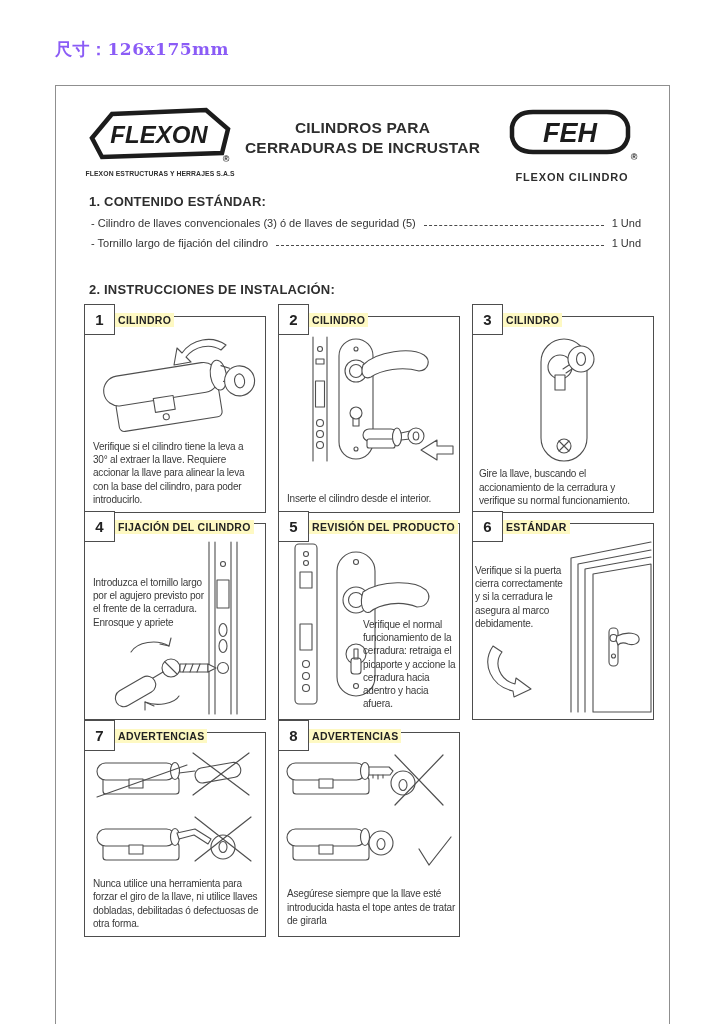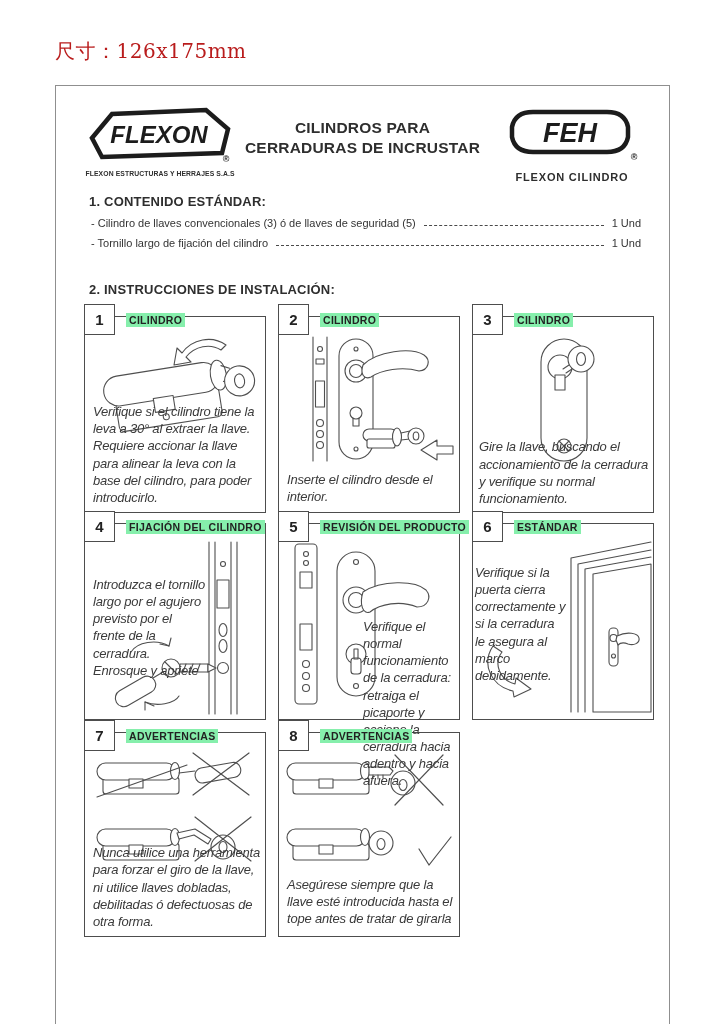--- a/index.html
+++ b/index.html
@@ -3,22 +3,23 @@
 <meta charset="utf-8">
 <style>
   * { margin:0; padding:0; box-sizing:border-box; }
   html,body { background:#ffffff; }
   body {
     width:724px; height:1024px; position:relative;
     font-family:"Liberation Sans", sans-serif; color:#2e2e2e;
   }
   .size-label {
     position:absolute; left:55px; top:38px;
-    font-family:"DejaVu Serif", serif; font-size:20px; color:#b91c1c;
+    font-family:"DejaVu Serif", serif; font-size:17px; color:#8b5cf6;
     letter-spacing:0.5px;
+    font-weight:bold;
   }
   .sheet {
     position:absolute; left:55px; top:85px; width:615px; height:1016px;
     border:1px solid #8f8f8f; background:#fff;
   }
   
   .brand-left { position:absolute; left:28px; top:20px; width:152px; text-align:center; }
   .brand-left .sub { font-size:6.8px; font-weight:bold; letter-spacing:0.1px; margin-top:2px; white-space:nowrap; }
   .doc-title {
     position:absolute; left:50%; transform:translateX(-50%); top:32px;
@@ -44,26 +45,26 @@
   .row1 { top:230px; } .row2 { top:437px; } .row3 { top:646px; }
   .step-box { width:182px; border:1px solid #4d4d4d; position:relative; background:#fff; }
   .h197 { height:197px; } .h205 { height:205px; }
   .step-header { position:absolute; top:-13px; left:-1px; display:flex; align-items:center; z-index:3; }
   .step-num {
     width:31px; height:31px; border:1px solid #4d4d4d; background:#fff;
     display:flex; align-items:center; justify-content:center;
     font-weight:bold; font-size:15px; color:#222;
   }
   .step-title {
-    margin-left:11px; font-weight:bold; font-size:10.5px; letter-spacing:0.3px;
-    background:#86efac; padding:1px 3px; white-space:nowrap; color:#222;
+    font-weight:bold; font-size:10.5px; letter-spacing:0.3px;
+    background:#fef9c3; padding:1px 3px; white-space:nowrap; color:#222;
   }
   .caption {
-    position:absolute; font-size:13px; line-height:1.32; color:#3a3a3a;
-    letter-spacing:-0.2px; z-index:2;font-style:italic;
+    position:absolute; font-size:10px; line-height:1.32; color:#3a3a3a;
+    letter-spacing:-0.2px; z-index:2;
   }
   .cap-b1 { left:8px; right:5px; bottom:6px; }
   .cap-b2 { left:8px; right:5px; bottom:7px; }
   .cap-b3 { left:6px; right:3px; bottom:5px; }
   .cap-b4 { left:8px; top:52px; width:114px; }
   .cap-b5 { left:84px; top:94px; width:95px; }
   .cap-b6 { left:2px; top:40px; width:92px; }
   .cap-b7 { left:8px; right:3px; bottom:6px; }
   .cap-b8 { left:8px; right:3px; bottom:9px; }
   svg.illus { position:absolute; z-index:1; }

